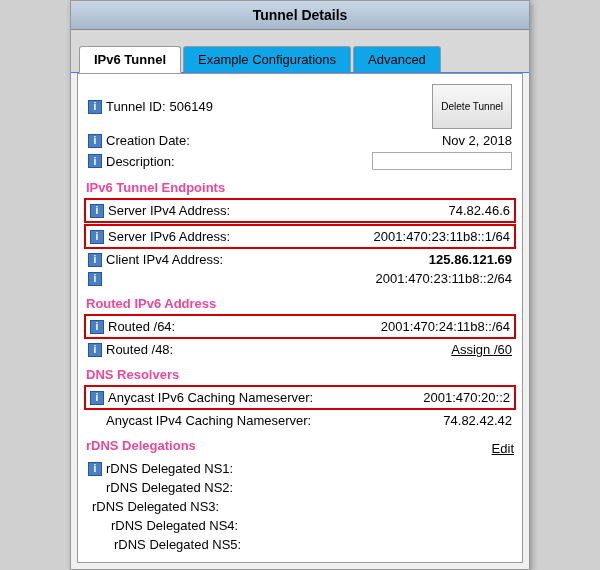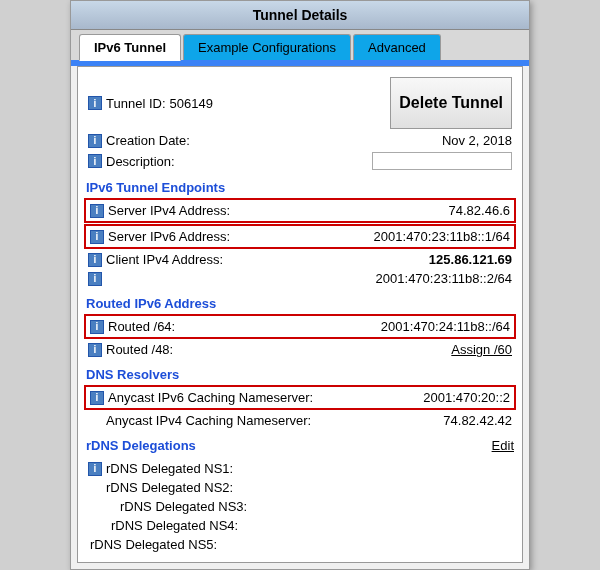--- a/index.html
+++ b/index.html
@@ -24,22 +24,22 @@
       text-align: center;
       padding: 6px 8px;
       font-weight: bold;
       font-size: 14px;
       color: #000;
       border-bottom: 1px solid #888;
     }
     .tabs {
       display: flex;
       background: #d8d8d8;
-      border-bottom: 6px solid #3b82f6;
-      padding: 4px 8px 0 8px;
+      border-bottom: 1px solid #3b82f6;
+      padding: 16px 8px 0 8px;
       gap: 2px;
     }
     .tab {
       padding: 5px 14px;
       border: 1px solid #999;
       border-bottom: none;
       background: #0ea5e9;
       cursor: pointer;
       font-size: 13px;
       border-radius: 3px 3px 0 0;
@@ -82,60 +82,59 @@
       color: white;
       font-size: 10px;
       font-weight: bold;
       flex-shrink: 0;
     }
     .section-header {
       font-weight: bold;
       font-size: 13px;
       margin-top: 8px;
       margin-bottom: 3px;
-      color: #1d4ed8;
+      color: #ec4899;
     }
     .highlighted-row {
       border: 2px solid #cc0000;
       margin: 1px -2px;
       padding: 1px 2px;
     }
     .bold-value {
       font-weight: bold;
     }
     .link-value {
       text-decoration: underline;
       color: #000;
     }
     .delete-btn {
       padding: 16px 8px;
       background: linear-gradient(to bottom, #f8f8f8, #e0e0e0);
       border: 1px solid #999;
       cursor: pointer;
-      font-size: 16px;
-      font-weight: bold;
+      font-size: 10px;
     }
     .description-input {
       border: 1px solid #aaa;
       width: 140px;
       height: 18px;
       background: #fff;
     }
     .content-inner {
       position: relative;
     }
     .edit-link {
       text-decoration: underline;
       color: #000;
       font-weight: normal;
     }
     .dns-section-header {
       display: flex;
       justify-content: space-between;
-      align-items: flex-start;
+      align-items: flex-end;
       margin-top: 8px;
       margin-bottom: 3px;
     }
   </style>
 </head>
 <body>
 
 <div class="window">
   <div class="title-bar">Tunnel Details</div>
   <div class="tabs">
@@ -259,29 +258,29 @@
         </div>
         <span class="value"></span>
       </div>
       <div class="info-row">
         <div class="label">
           <span style="margin-left:18px;">rDNS Delegated NS2:</span>
         </div>
       </div>
       <div class="info-row">
         <div class="label">
-          <span style="margin-left:32px;">rDNS Delegated NS3:</span>
+          <span style="margin-left:4px;">rDNS Delegated NS3:</span>
         </div>
       </div>
       <div class="info-row">
         <div class="label">
           <span style="margin-left:23px;">rDNS Delegated NS4:</span>
         </div>
       </div>
       <div class="info-row">
         <div class="label">
-          <span style="margin-left:2px;">rDNS Delegated NS5:</span>
+          <span style="margin-left:26px;">rDNS Delegated NS5:</span>
         </div>
       </div>
 
     </div>
   </div>
 </div>
 
 </body></html>

